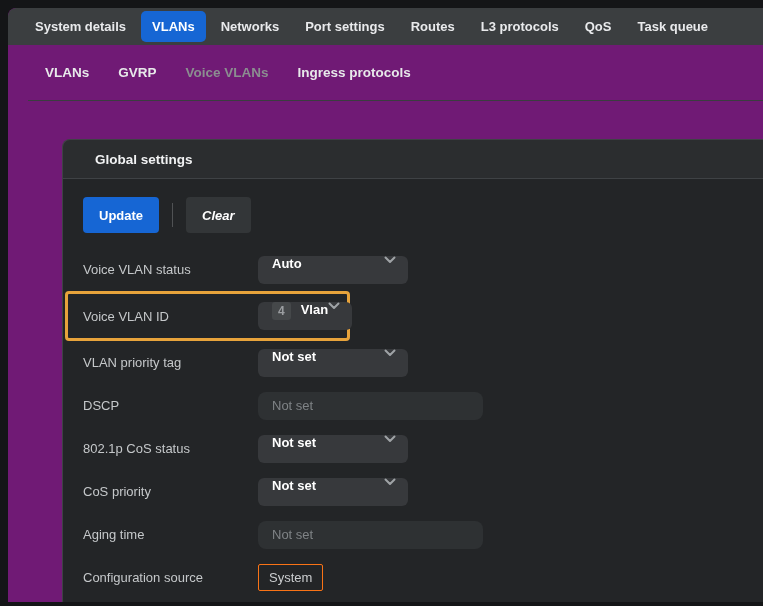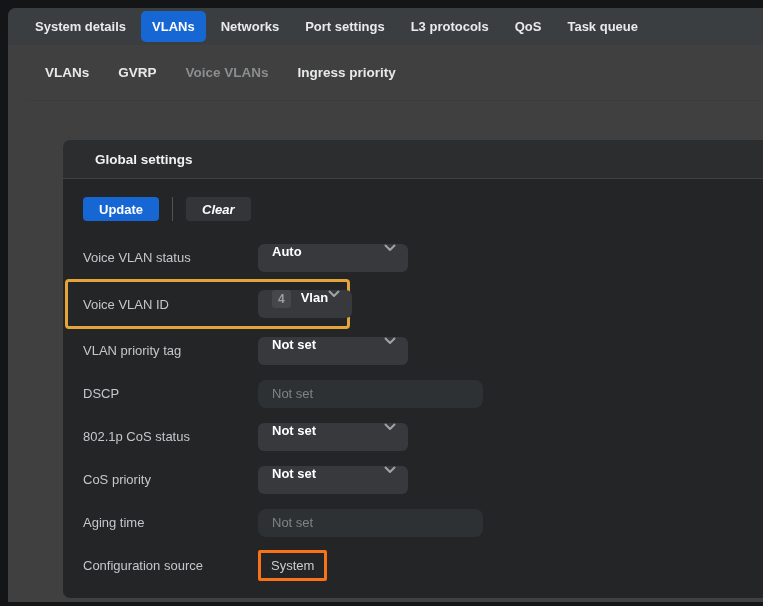--- a/index.html
+++ b/index.html
@@ -4,21 +4,21 @@
 <style>
   * { margin:0; padding:0; box-sizing:border-box; }
   html,body { width:763px; height:606px; overflow:hidden; }
   body {
     background:#141517;
     font-family:"Liberation Sans", sans-serif;
     -webkit-font-smoothing:antialiased;
   }
   .window {
     position:absolute; left:8px; top:8px; right:0; bottom:4px;
-    background:#404040;
+    background:#701a75;
     border-top-left-radius:8px;
     overflow:hidden;
   }
   
   .topnav {
     height:37px; background:#3b3e40;
     display:flex; align-items:center;
     padding:0 8px 0 14px;
     border-top-left-radius:8px;
   }
@@ -51,21 +51,21 @@
   .panel-title { color:#f1f2f3; font-size:13.5px; font-weight:700; }
   .panel-body {
     background:#232527;
     border:1px solid #3f4245; border-top:none; border-right:none;
     border-radius:0 0 0 8px;
     padding:18px 0 8px 0; min-height:420px;
   }
   
   .actions { display:flex; align-items:center; margin:0 0 15px 20px; }
   .btn {
-    height:24px; border:none; border-radius:4px;
+    height:36px; border:none; border-radius:4px;
     font-family:"Liberation Sans", sans-serif;
     font-size:13px; font-weight:700; color:#ffffff;
     padding:0 16px; cursor:pointer;
   }
   .btn.primary { background:#1666d4; }
   .btn.secondary { background:#333638; margin-left:13px;font-style:italic; }
   .action-divider { width:1px; height:24px; background:#505254; margin-left:13px; }
   
   .form-row {
     display:flex; align-items:center;
@@ -94,45 +94,46 @@
   }
   .chevron { flex:0 0 auto; display:flex; align-items:center; }
   .text-input {
     width:225px; height:28px; background:#2e3133;
     border:none; border-radius:8px; padding:0 14px;
     color:#dddfe0; font-size:13px;
     font-family:"Liberation Sans", sans-serif;
   }
   .text-input::placeholder { color:#7f8386; opacity:1; }
   .badge {
-    border:3px solid #f97316; border-radius:2px;
+    border:1px solid #f97316; border-radius:2px;
     color:#cbcdcf; font-size:13px;
     padding:5px 10px; display:inline-block;
   }
 </style>
 </head>
 <body>
 
 <div class="window">
 
   <div class="topnav">
     <div class="tab">System details</div>
     <div class="tab active">VLANs</div>
     <div class="tab">Networks</div>
     <div class="tab">Port settings</div>
+    <div class="tab">Routes</div>
     <div class="tab">L3 protocols</div>
     <div class="tab">QoS</div>
     <div class="tab">Task queue</div>
   </div>
 
   <div class="subnav">
     <div class="subnav-item">VLANs</div>
     <div class="subnav-item">GVRP</div>
     <div class="subnav-item muted">Voice VLANs</div>
-    <div class="subnav-item">Ingress priority</div>
+    <div class="subnav-item">Ingress protocols</div>
   </div>
   <div class="subnav-divider"></div>
 
   <div class="panel">
     <div class="panel-header">
       <span class="panel-title">Global settings</span>
     </div>
     <div class="panel-body">
 
       <div class="actions">

